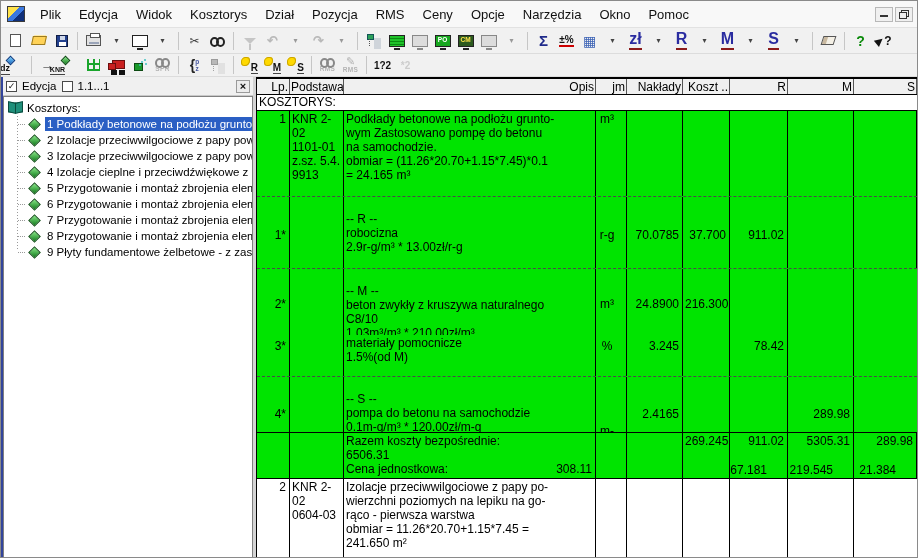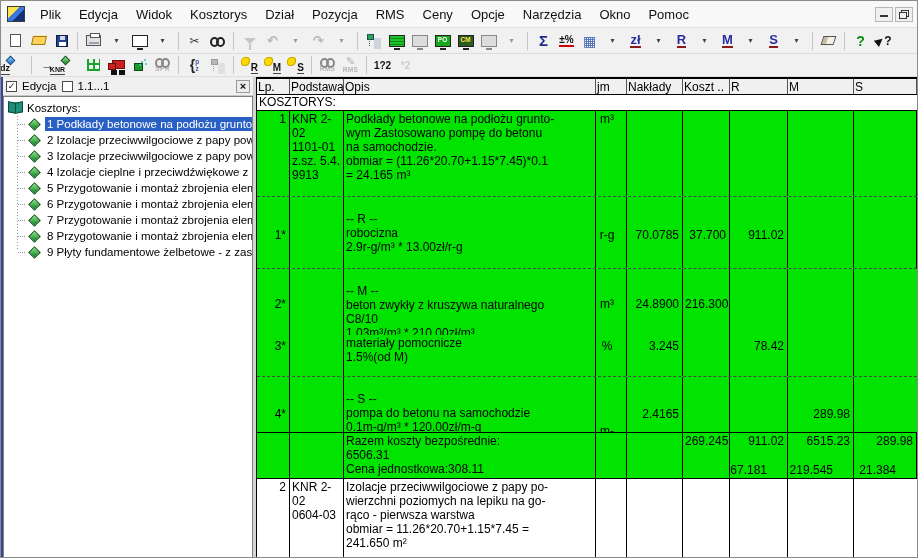--- a/index.html
+++ b/index.html
@@ -47,21 +47,21 @@
   .ic-binoc::before{left:0}.ic-binoc::after{right:0}
   .ic-funnel{width:0;height:0;border-left:6px solid transparent;border-right:6px solid transparent;border-top:6px solid #9a9a9a;position:relative}
   .ic-funnel::after{content:"";position:absolute;top:0;left:-1px;width:2px;height:6px;background:#9a9a9a}
   .ic-arrglyph{font-size:13px;font-weight:bold;line-height:1;color:#b9b9b9}
   .ic-treev{width:14px;height:13px;position:relative}
   .ic-treev::before{content:"";position:absolute;top:0;left:0;width:5px;height:4px;background:#2da05a;border:1px solid #155;box-shadow:7px 4px 0 #cfd4da,7px 9px 0 #cfd4da}
   .ic-treev::after{content:"";position:absolute;top:5px;left:2px;width:1px;height:7px;border-left:1px dotted #555}
   .t-sigma{font-size:15px;font-weight:bold;color:#1f2a8a;line-height:1}
   .t-pct{font-size:10px;font-weight:bold;color:#111;border-bottom:2px solid #c00;line-height:1.1}
   .t-grid{font-size:14px;color:#3b62b5;line-height:1}
-  .t-blue{font-size:13px;font-weight:bold;color:#2a2ca0;border-bottom:2px solid #8b1a1a;line-height:1.05}
+  .t-blue{font-size:16px;font-weight:bold;color:#2a2ca0;border-bottom:2px solid #8b1a1a;line-height:1.05}
   .ic-eraser{width:13px;height:9px;background:#f4f0e6;border:1px solid #555;transform:skewX(-18deg);box-shadow:inset 4px 0 0 #c9b9a0}
   .t-help{font-size:14px;font-weight:bold;color:#0a8a0a;line-height:1}
   .ic-ctx{font-size:12px;font-weight:bold;color:#111;position:relative;padding-left:9px;line-height:1}
   .ic-ctx::before{content:"";position:absolute;left:0;top:1px;border:4px solid transparent;border-left:8px solid #111;transform:rotate(-40deg)}
   .combo{position:relative;width:21px;height:19px}
   .combo .lbl{position:absolute;right:16px;bottom:0;font-weight:bold;color:#111;border-bottom:1px solid #444;line-height:1.1}
   .dmnd{position:absolute;top:1px;left:2px;width:7px;height:7px;transform:rotate(45deg);background:linear-gradient(135deg,#7fd4ff,#1666c0);border:1px solid #0a3a80}
   .dmnd.grn{background:linear-gradient(135deg,#8ae88a,#15801f);border-color:#0a4a10}
   .t-arrow{font-size:14px;font-weight:bold;color:#111;line-height:1}
   .ic-fence{width:13px;height:12px;background:repeating-linear-gradient(90deg,#19a52c 0 2px,transparent 2px 6px),repeating-linear-gradient(0deg,#19a52c 0 2px,transparent 2px 6px)}
@@ -100,39 +100,39 @@
   .titem::before{content:"";width:7px;border-top:1px dotted #9a9a9a;margin-left:11px;margin-right:3px;flex:none}
   .tdmnd{width:9px;height:9px;transform:rotate(45deg);background:linear-gradient(135deg,#86e886,#127a1c);border:1px solid #0a4a10;margin:0 6px 0 2px;flex:none}
   .tlabel{padding:1px 2px;overflow:hidden}
   .titem.sel .tlabel{background:#2a5fc4;color:#fff}
 
   
   .tblwrap{flex:1;overflow:hidden;background:#fff;border-left:1px solid #000;font-size:12px;line-height:14px}
   .trow{display:grid;grid-template-columns:33px 54px 252px 31px 56px 47px 58px 66px minmax(0,1fr)}
   .c{border-right:1px solid #000;overflow:hidden;padding:1px 2px}
   .thead{height:18px;border-top:2px solid #000;border-bottom:1px solid #000;background:#f0f0f0}
-  .thead .c{border-right:1px solid #555;text-align:left;padding:1px 1px;white-space:nowrap}
+  .thead .c{border-right:1px solid #555;text-align:right;padding:1px 1px;white-space:nowrap}
   .kosz{height:16px;border-bottom:1px solid #000;background:#fff}
   .kosz .c{border-right:none;padding:0 2px}
   .g{background:#00e400}
   .dashb{border-bottom:1px dashed #4a4a4a}
   .solb{border-bottom:1px solid #000}
   .pre{white-space:pre-line}
   .lp{text-align:right;padding-right:3px}
   .jm{text-align:center;padding-left:0;padding-right:8px}
   .jmw{display:block;width:18px;margin:17px auto;word-break:break-all;text-align:center}
   .num{text-align:right;padding-right:3px}
   .h86{height:86px}.h72{height:72px}.h66{height:66px}.h42{height:42px}.h56{height:56px}.h46{height:46px}.h80{height:80px}
   .o30>.vt{padding-top:31px}
   .o27>.vt{padding-top:28px}
   .o3>.vt{padding-top:4px}
   .o29>.vt{padding-top:30px}
   .rel{position:relative}
   .l2{position:absolute;top:30px;right:20px}
-  .cena{display:flex;padding-right:1px}
+  .cena{display:flex;justify-content:space-between;padding-right:1px}
 </style>
 </head>
 <body>
 
 <div class="win">
 
   <div class="menubar">
     <span class="appicon"></span>
     <span class="mi">Plik</span>
     <span class="mi">Edycja</span>
@@ -516,21 +516,21 @@
 6506.31</div>
           <div class="cena">
             <span>Cena jednostkowa:</span>
             <span>308.11</span>
           </div>
         </div>
         <div class="c jm"></div>
         <div class="c num"></div>
         <div class="c num">269.245</div>
         <div class="c num rel"><span>911.02</span><span class="l2">67.181</span></div>
-        <div class="c num rel"><span>6515.23</span><span class="l2">219.545</span></div>
+        <div class="c num rel"><span>5305.31</span><span class="l2">219.545</span></div>
         <div class="c num rel"><span>289.98</span><span class="l2">21.384</span></div>
       </div>
 
       <div class="trow h80">
         <div class="c lp">2</div>
         <div class="c pre">KNR 2-02
 0604-03</div>
         <div class="c pre">Izolacje przeciwwilgociowe z papy po-
 wierzchni poziomych na lepiku na go-
 rąco - pierwsza warstwa

